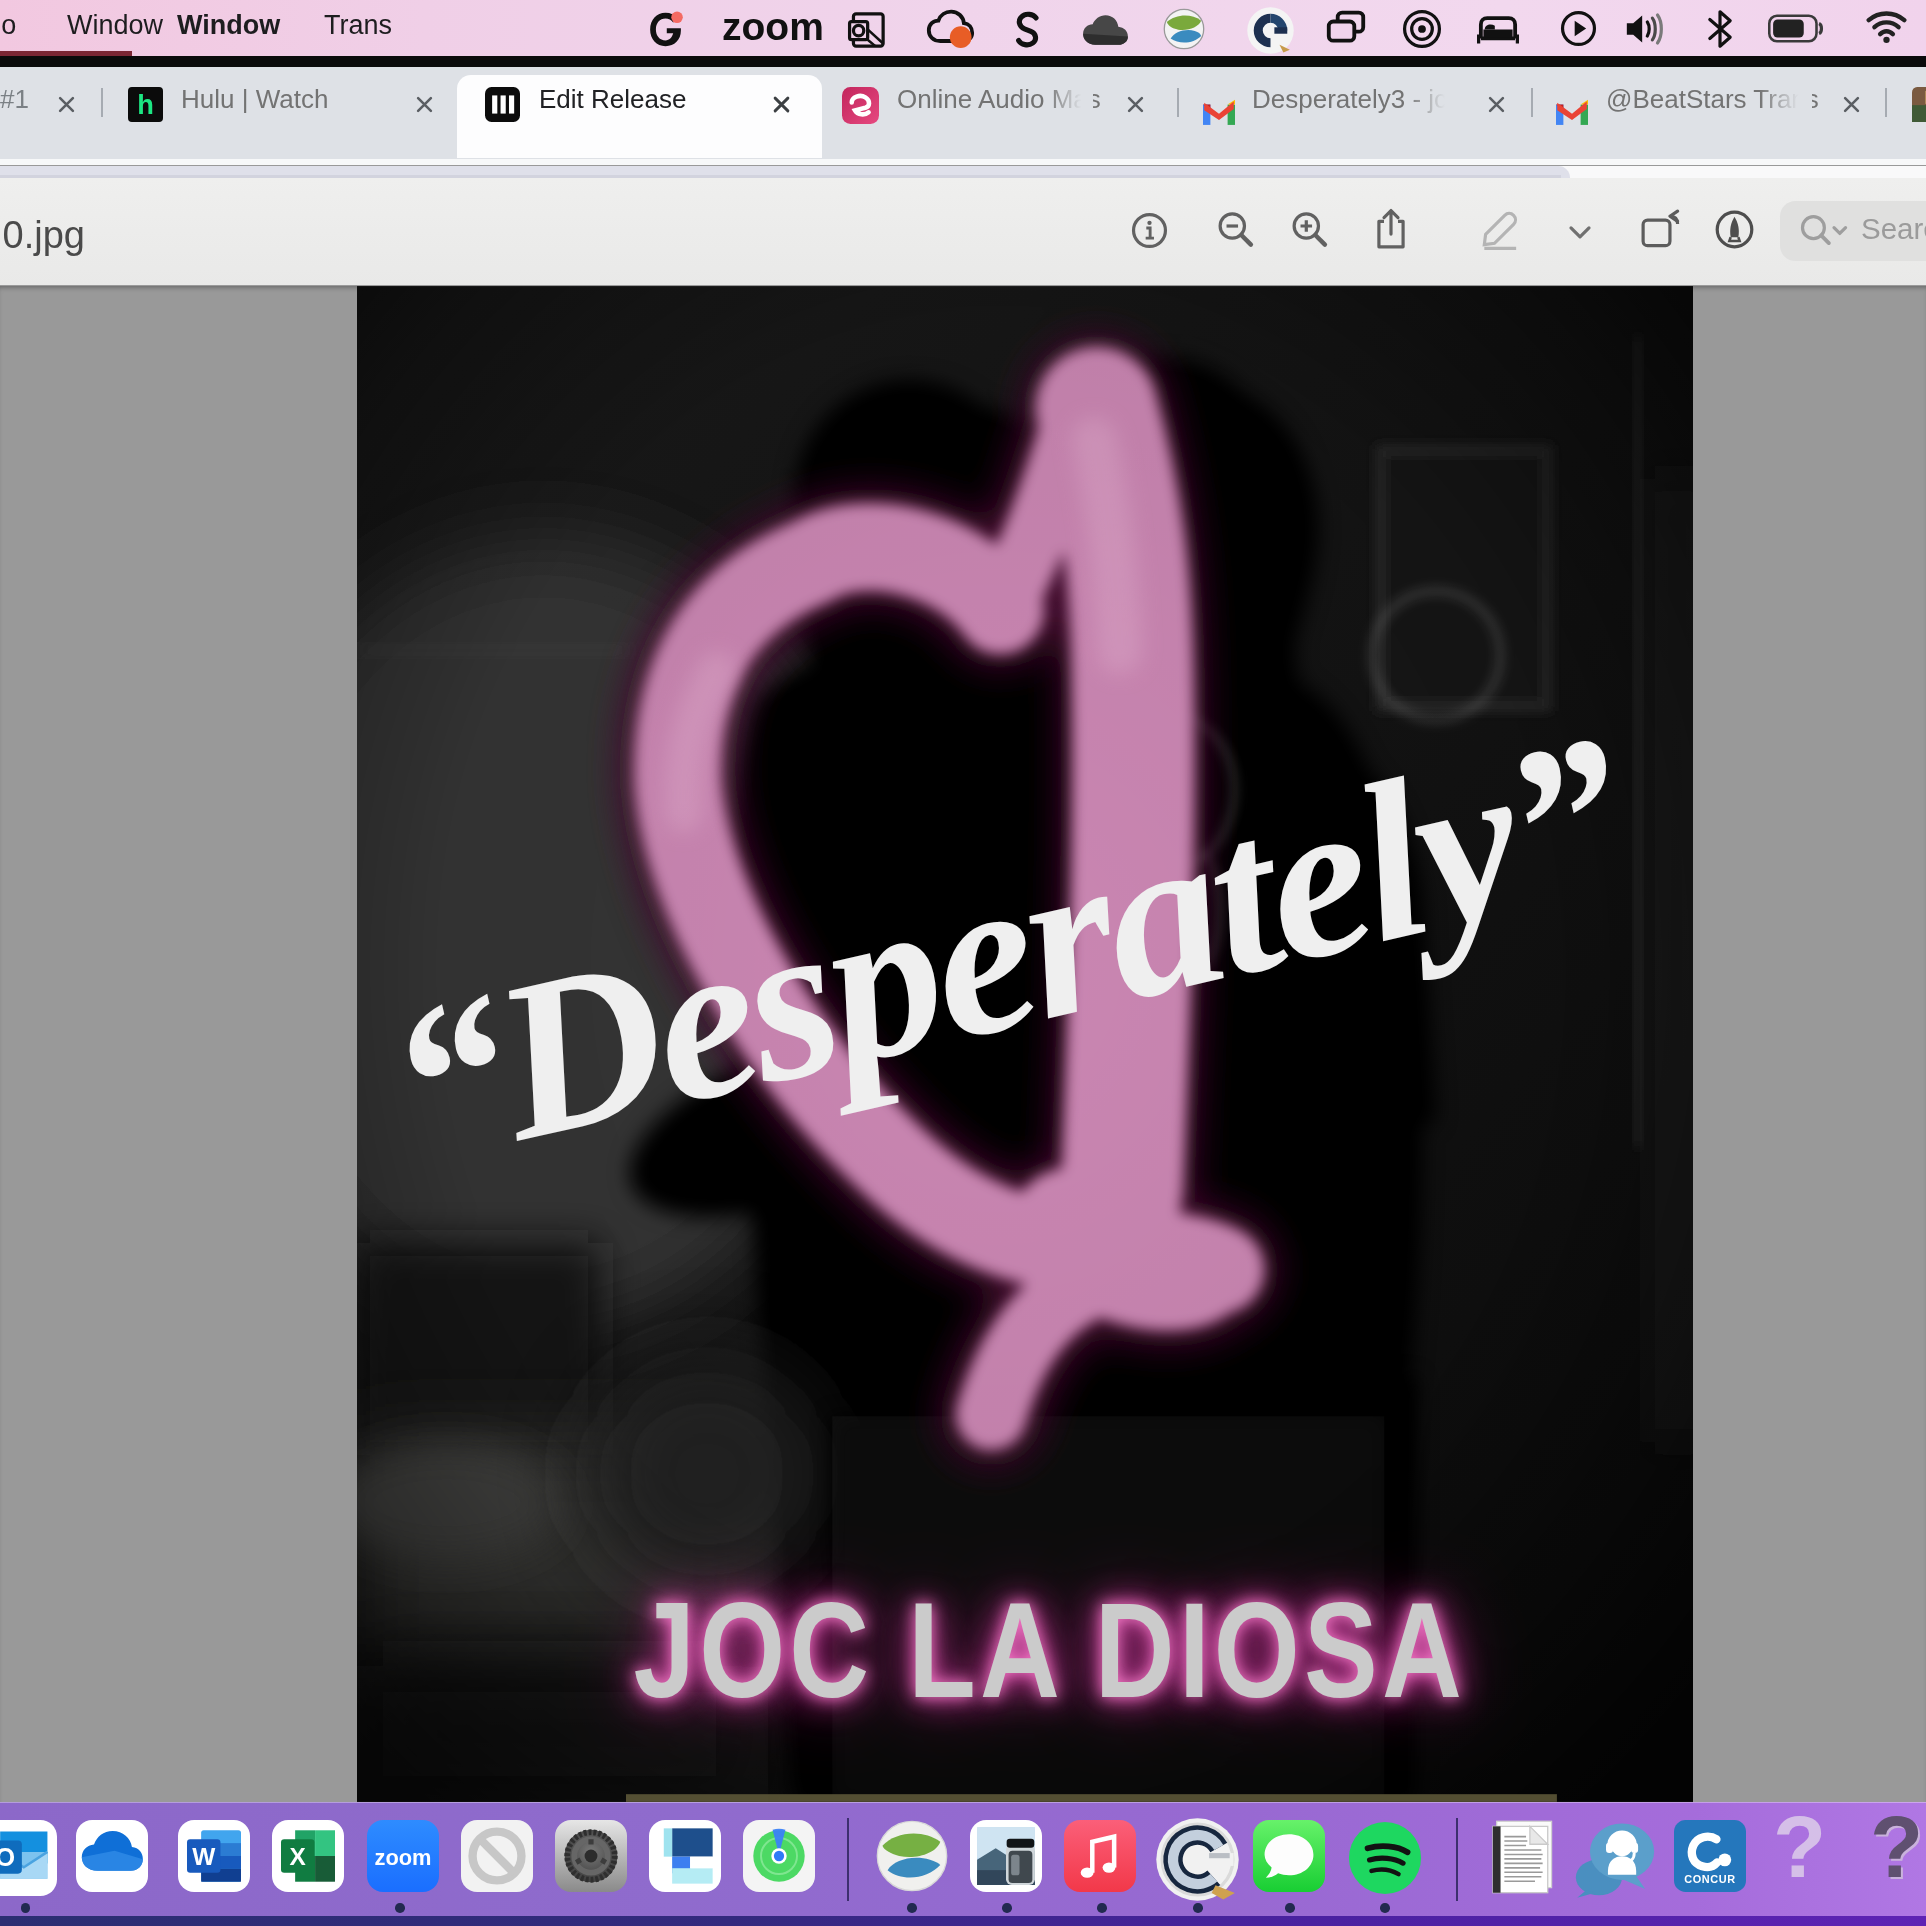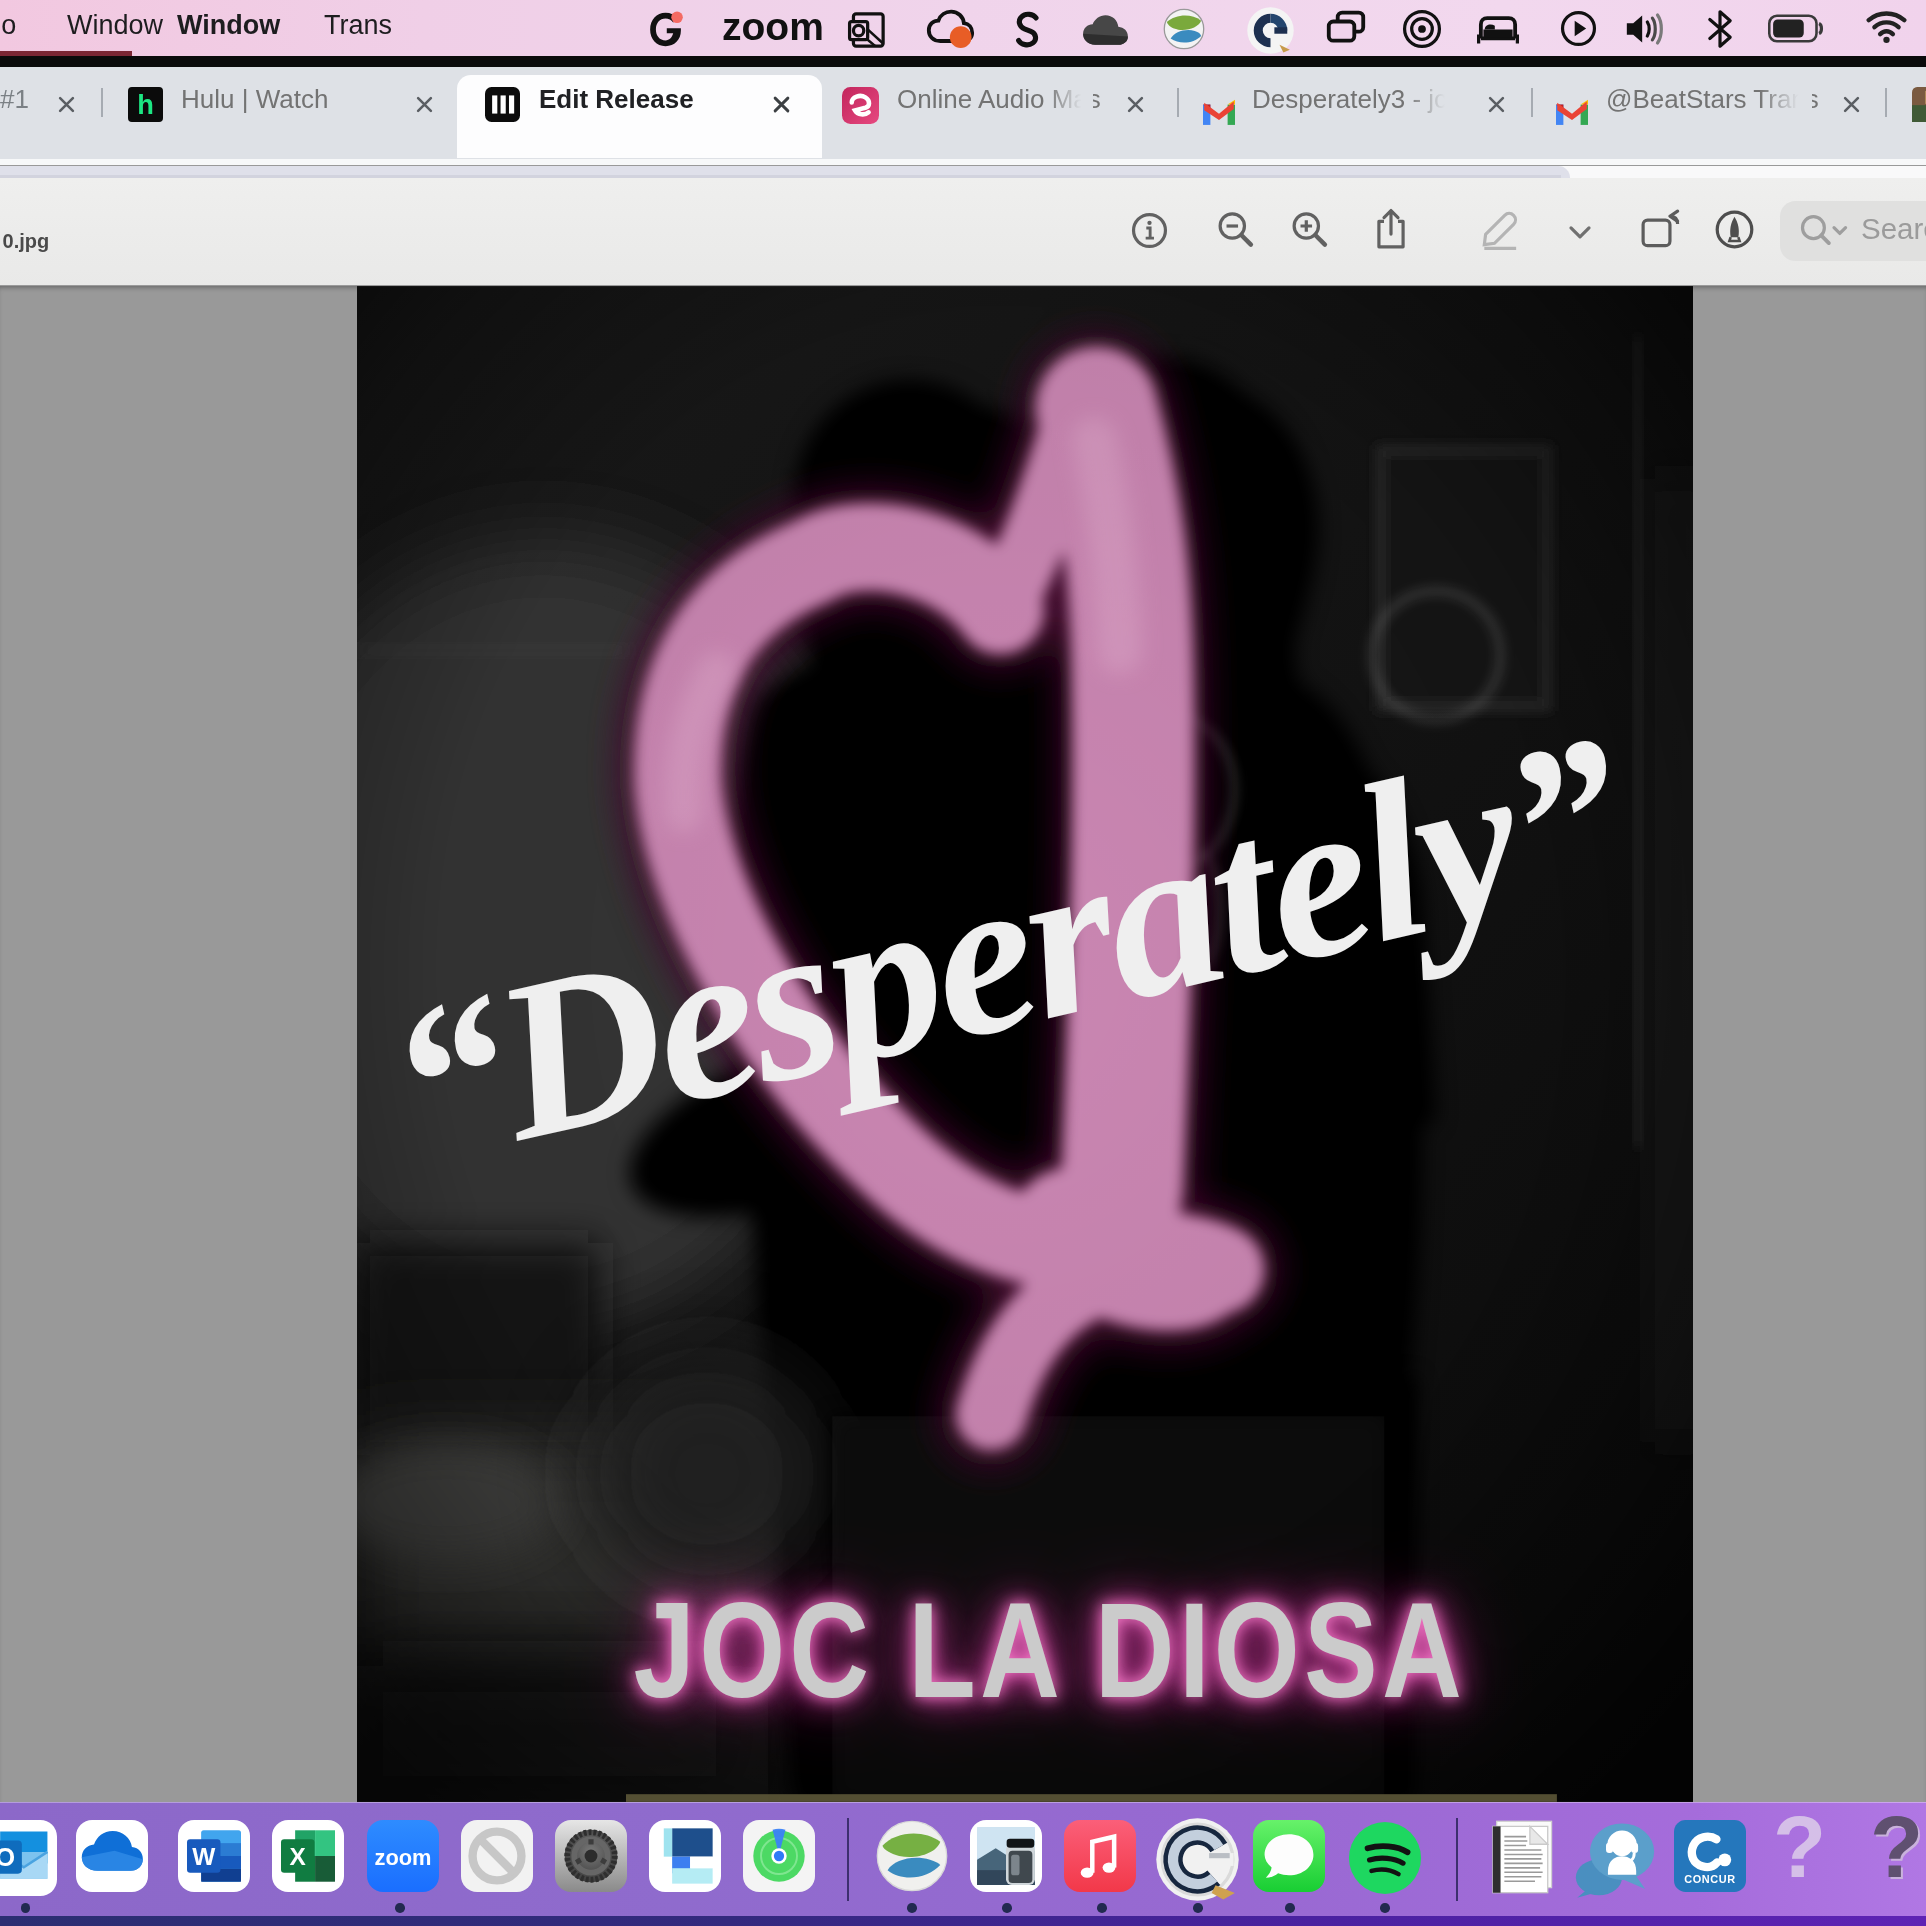--- a/index.html
+++ b/index.html
@@ -15,21 +15,21 @@
   .tabx{position:absolute;top:26px;width:23px;height:23px;}
   .tabsep{position:absolute;top:20.5px;width:1.9px;height:29.5px;background:#a6abb2;}
   #activetab{position:absolute;left:457px;top:8.3px;width:365px;height:83px;background:#fdfdfe;border-radius:14px 14px 0 0;}
   .fav{position:absolute;top:20px;width:35px;height:35px;}
   
   #wstrip{position:absolute;left:0;top:159px;width:1926px;height:6.4px;background:#f7f8f9;}
   #lavband{position:absolute;left:0;top:166px;width:1570px;height:12.2px;background:#dfe0ea;border-radius:0 11.6px 0 0;}#lavline{position:absolute;left:0;top:175px;width:1561px;height:2.6px;background:#d2d3de;}
   #lavband2{position:absolute;left:1541px;top:166px;width:385px;height:12.2px;background:#f9f9fa;}
   
   #ptoolbar{position:absolute;left:0;top:178px;width:1926px;height:108px;background:linear-gradient(#efefee,#e9e9e8);border-bottom:1.9px solid #9a9a9a;box-sizing:border-box;}
-  #fname{position:absolute;left:2.6px;top:52px;font-size:20px;font-weight:bold;color:#4a4a4a;}
+  #fname{position:absolute;left:2.6px;top:36px;font-size:38px;font-weight:normal;color:#4a4a4a;}
   .ticon{position:absolute;top:0;}
   #searchbox{position:absolute;left:1780px;top:201px;width:193px;height:60px;background:#e0e0df;border-radius:15.4px;}
   #searchtxt{position:absolute;left:1861px;top:212px;font-size:29.5px;color:#9b9b9b;}
   
   #content{position:absolute;left:0;top:286px;width:1926px;height:1516px;background:#999999;box-shadow:inset 0 3.9px 5.1px -2.6px rgba(0,0,0,0.35);}
   #albumart{position:absolute;left:357px;top:286px;width:1336px;height:1516px;}
   
   #dock{position:absolute;left:0;top:1802px;width:1926px;height:115px;background:linear-gradient(90deg,#8c68c9 0%,#8f6bcd 35%,#9869d2 65%,#a56cdb 88%,#b077e4 100%);border-top:1.3px solid rgba(255,255,255,.35);box-sizing:border-box;}
   .dicon{position:absolute;top:17.3px;width:74px;height:74px;}
   .ddot{position:absolute;top:100px;width:9.6px;height:9.6px;border-radius:50%;background:#222a50;}
@@ -137,21 +137,21 @@
     </svg>
   <svg class="tabx" style="left:1485px;" viewBox="0 0 36 36">
       <path d="M8 8 L28 28 M28 8 L8 28" stroke="#5a5e63" stroke-width="4" stroke-linecap="round"></path>
     </svg>
   <svg class="tabx" style="left:1840px;" viewBox="0 0 36 36">
       <path d="M8 8 L28 28 M28 8 L8 28" stroke="#5a5e63" stroke-width="4" stroke-linecap="round"></path>
     </svg>
   <span class="tabsep" style="left:101px;"></span>
   <span class="tabtxt" style="left:181px;">Hulu | Watch</span>
   <div id="activetab"></div>
-  <span class="tabtxt" style="left:539px;color:#202124;z-index:3;font-weight:bold;">Edit Release</span>
+  <span class="tabtxt" style="left:539px;color:#202124;z-index:3;">Edit Release</span>
   <span class="tabtxt" style="left:897px;">Online Audio Mas</span>
   <span class="tabsep" style="left:1177px;"></span>
   <span class="tabtxt" style="left:1252px;">Desperately3 - jc</span>
   <span class="tabsep" style="left:1531px;"></span>
   <span class="tabtxt" style="left:1606px;">@BeatStars Trans</span>
   <span class="tabsep" style="left:1885px;"></span>
   <svg class="fav" style="left:128px;" viewBox="0 0 54 54">
       <rect width="54" height="54" rx="6" fill="#0b0b0b"></rect>
       <text x="27" y="42" text-anchor="middle" font-family="Liberation Sans" font-weight="bold" font-size="42" fill="#1ce783">h</text>
     </svg>

